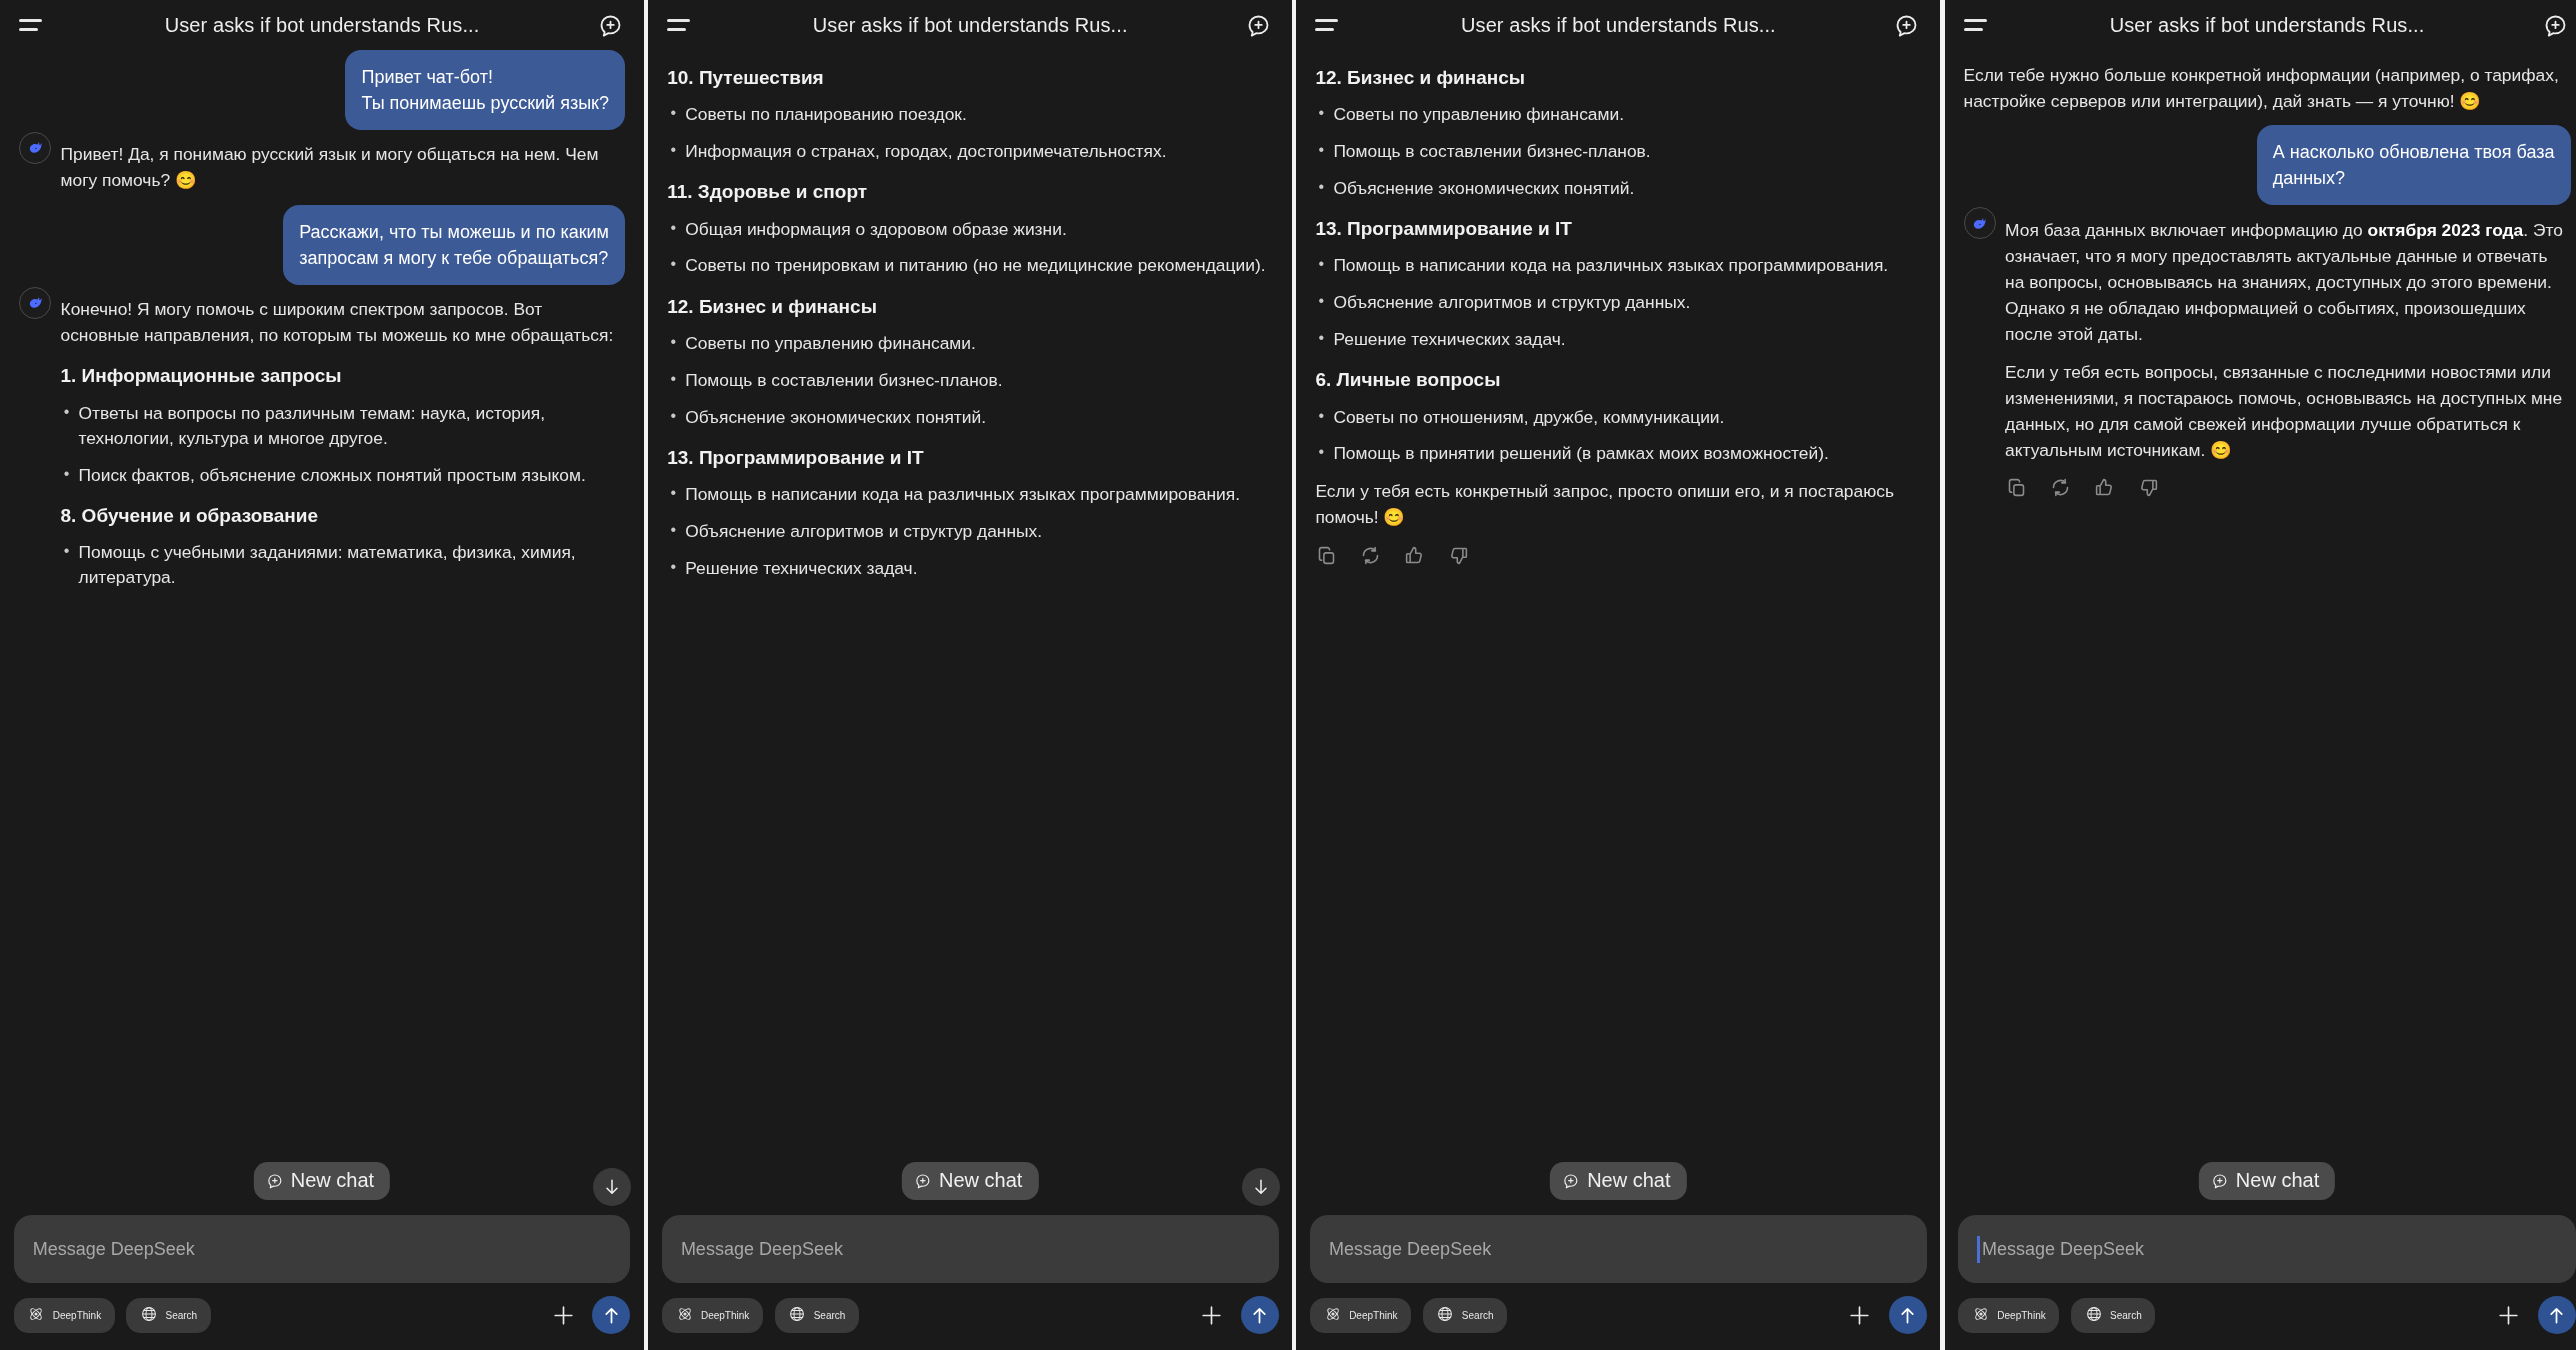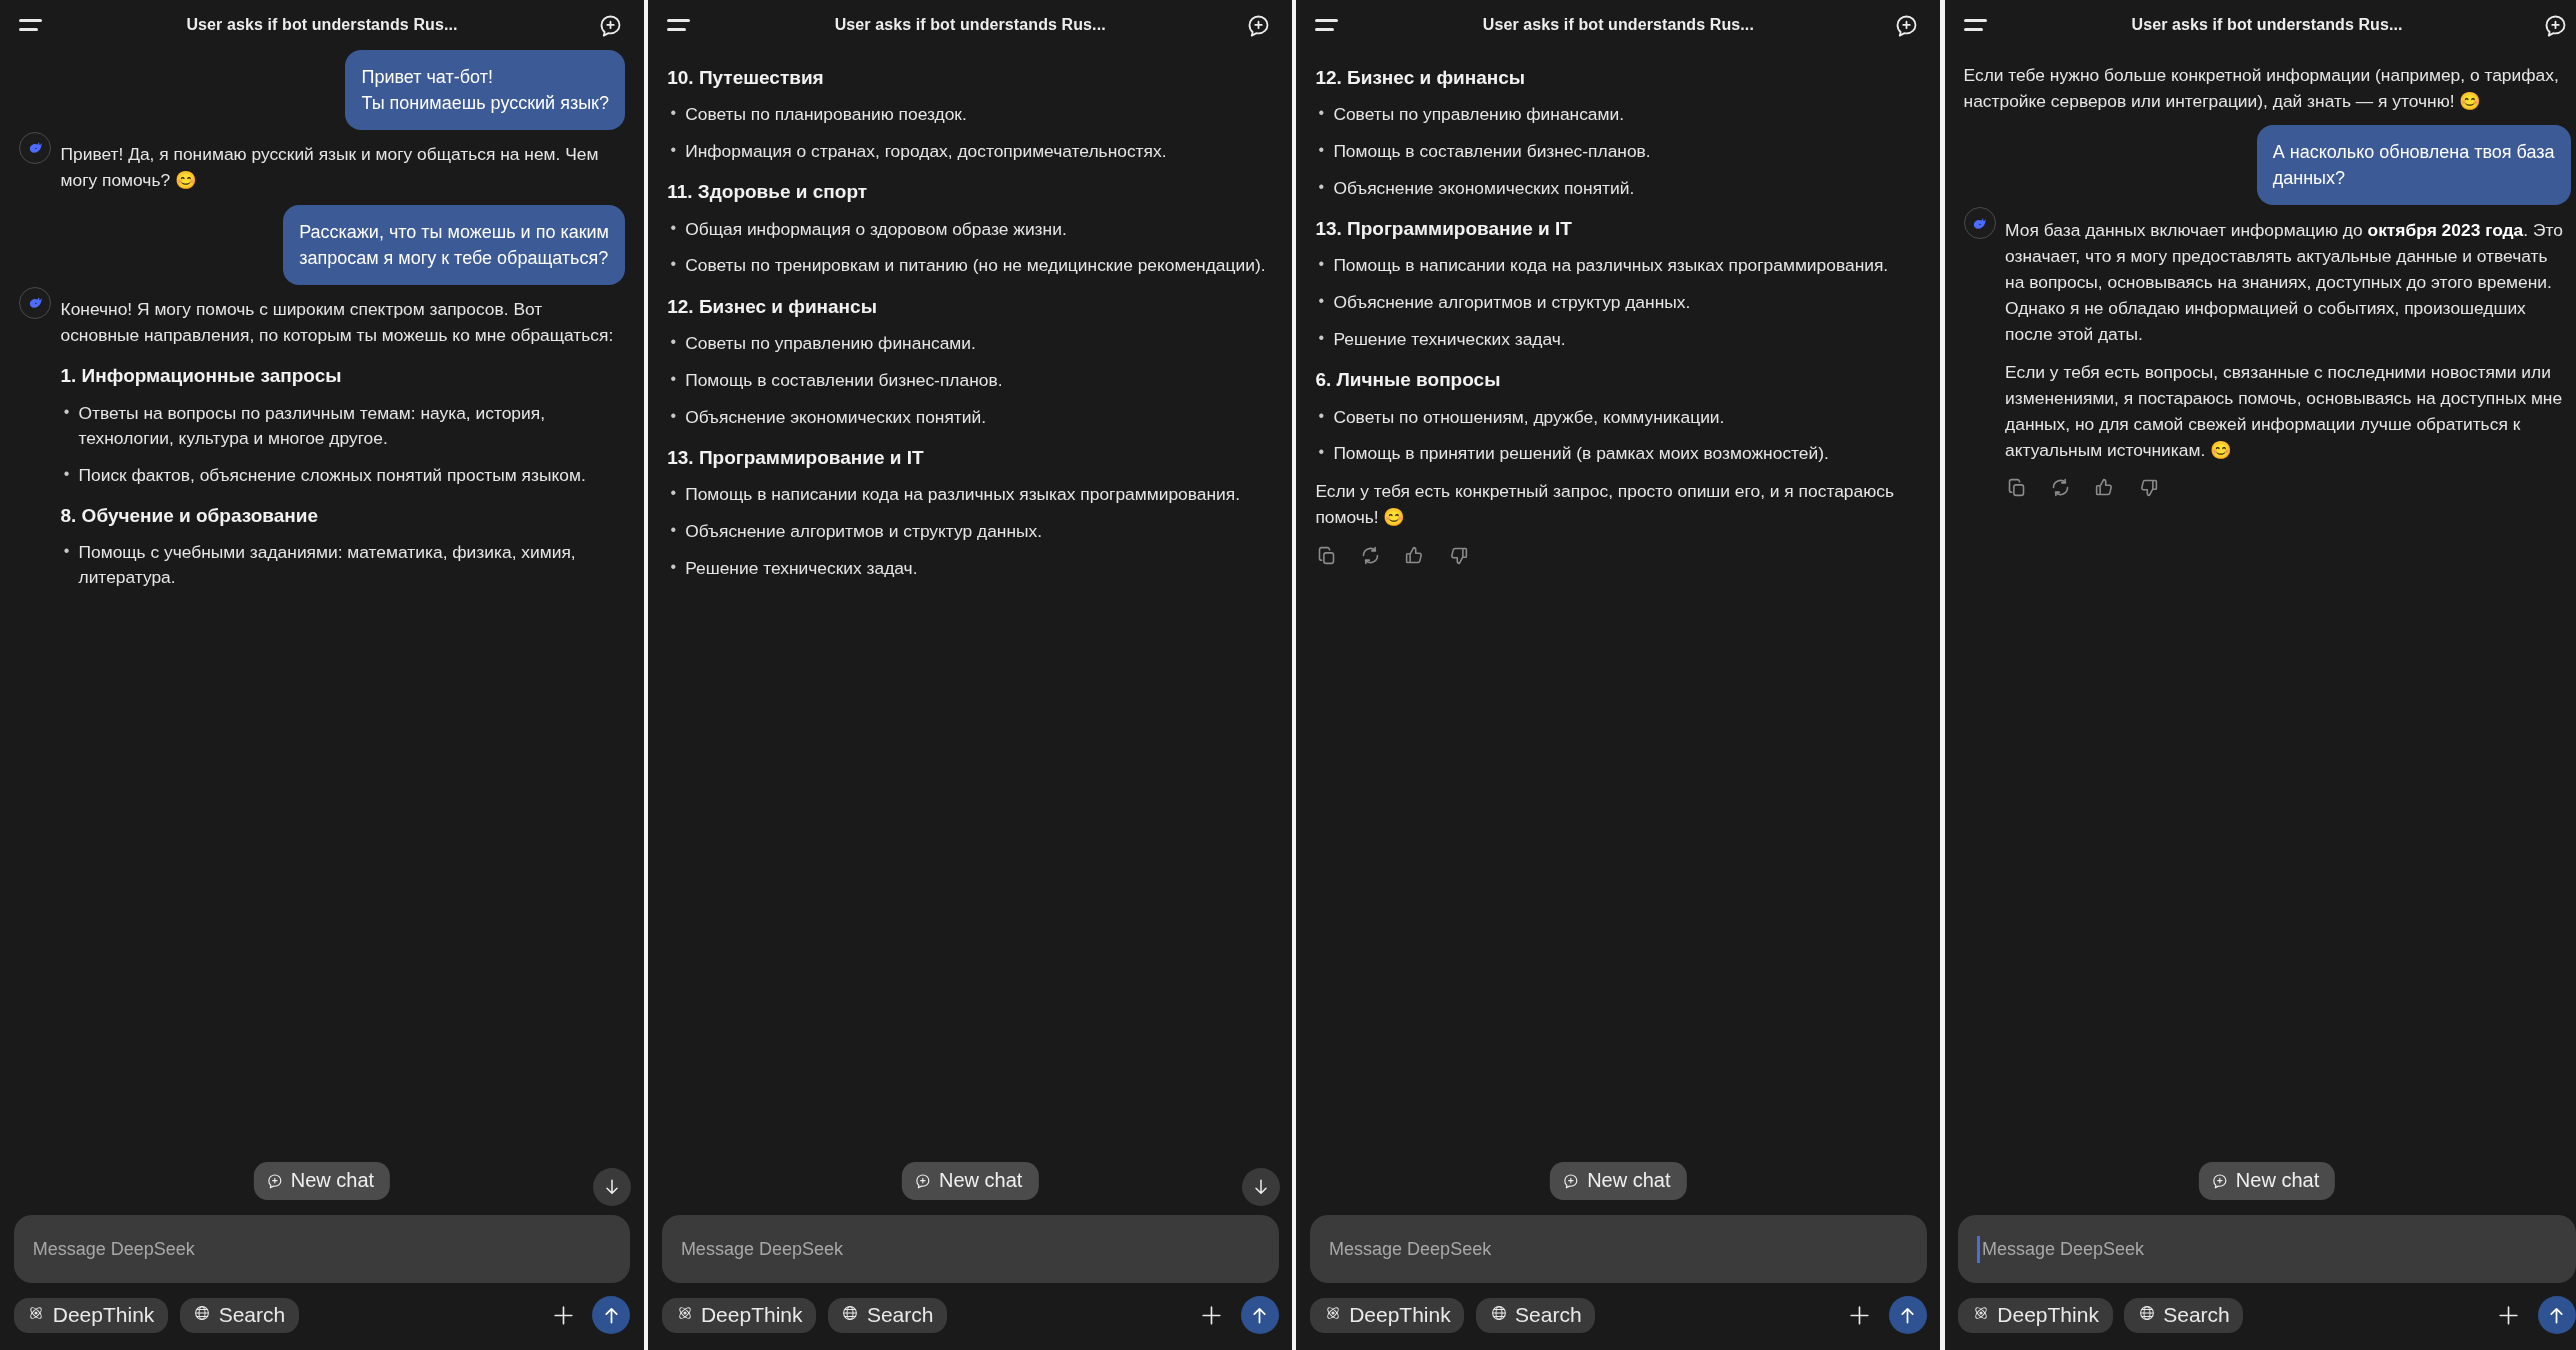--- a/index.html
+++ b/index.html
@@ -43,22 +43,22 @@
     display:flex; flex-direction:column; justify-content:center; gap:5.8px;
     cursor:pointer;
   }
   .hamburger i { display:block; height:3.2px; background:#e8e8e8; border-radius:1.6px; }
   .hamburger i.a { width:23px; }
   .hamburger i.b { width:19px; }
   .header-title {
     flex:1 1 auto;
     text-align:center;
     color:#ededed;
-    font-size:16px;
-    font-weight:700;
+    font-size:20px;
+    font-weight:400;
     letter-spacing:0.1px;
     white-space:nowrap;
     overflow:hidden;
     text-overflow:ellipsis;
     padding:0 10.5px;
   }
   .newchat-icon { width:29.5px; height:29.5px; display:flex; align-items:center; justify-content:center; cursor:pointer;}
   .newchat-icon svg { width:27px; height:27px; }
 
   
@@ -187,21 +187,21 @@
     display:flex; align-items:center; gap:11.6px;
     margin-top:12.6px;
   }
   .chip {
     background:#3a3a3a;
     border-radius:14.7px;
     height:35px;
     display:flex; align-items:center; gap:7.4px;
     padding:0 13.7px;
     color:#e9e9e9;
-    font-size:21px;
+    font-size:10px;
     cursor:pointer;
     white-space:nowrap;
   }
   .chip svg { width:18px; height:18px; }
   .spacer { flex:1 1 auto; }
   .plus-btn { width:35px;height:35px;display:flex;align-items:center;justify-content:center;cursor:pointer;}
   .plus-btn svg { width:25px;height:25px; }
   .send-btn {
     width:38px;height:38px;border-radius:50%;
     background:#2f5292;

